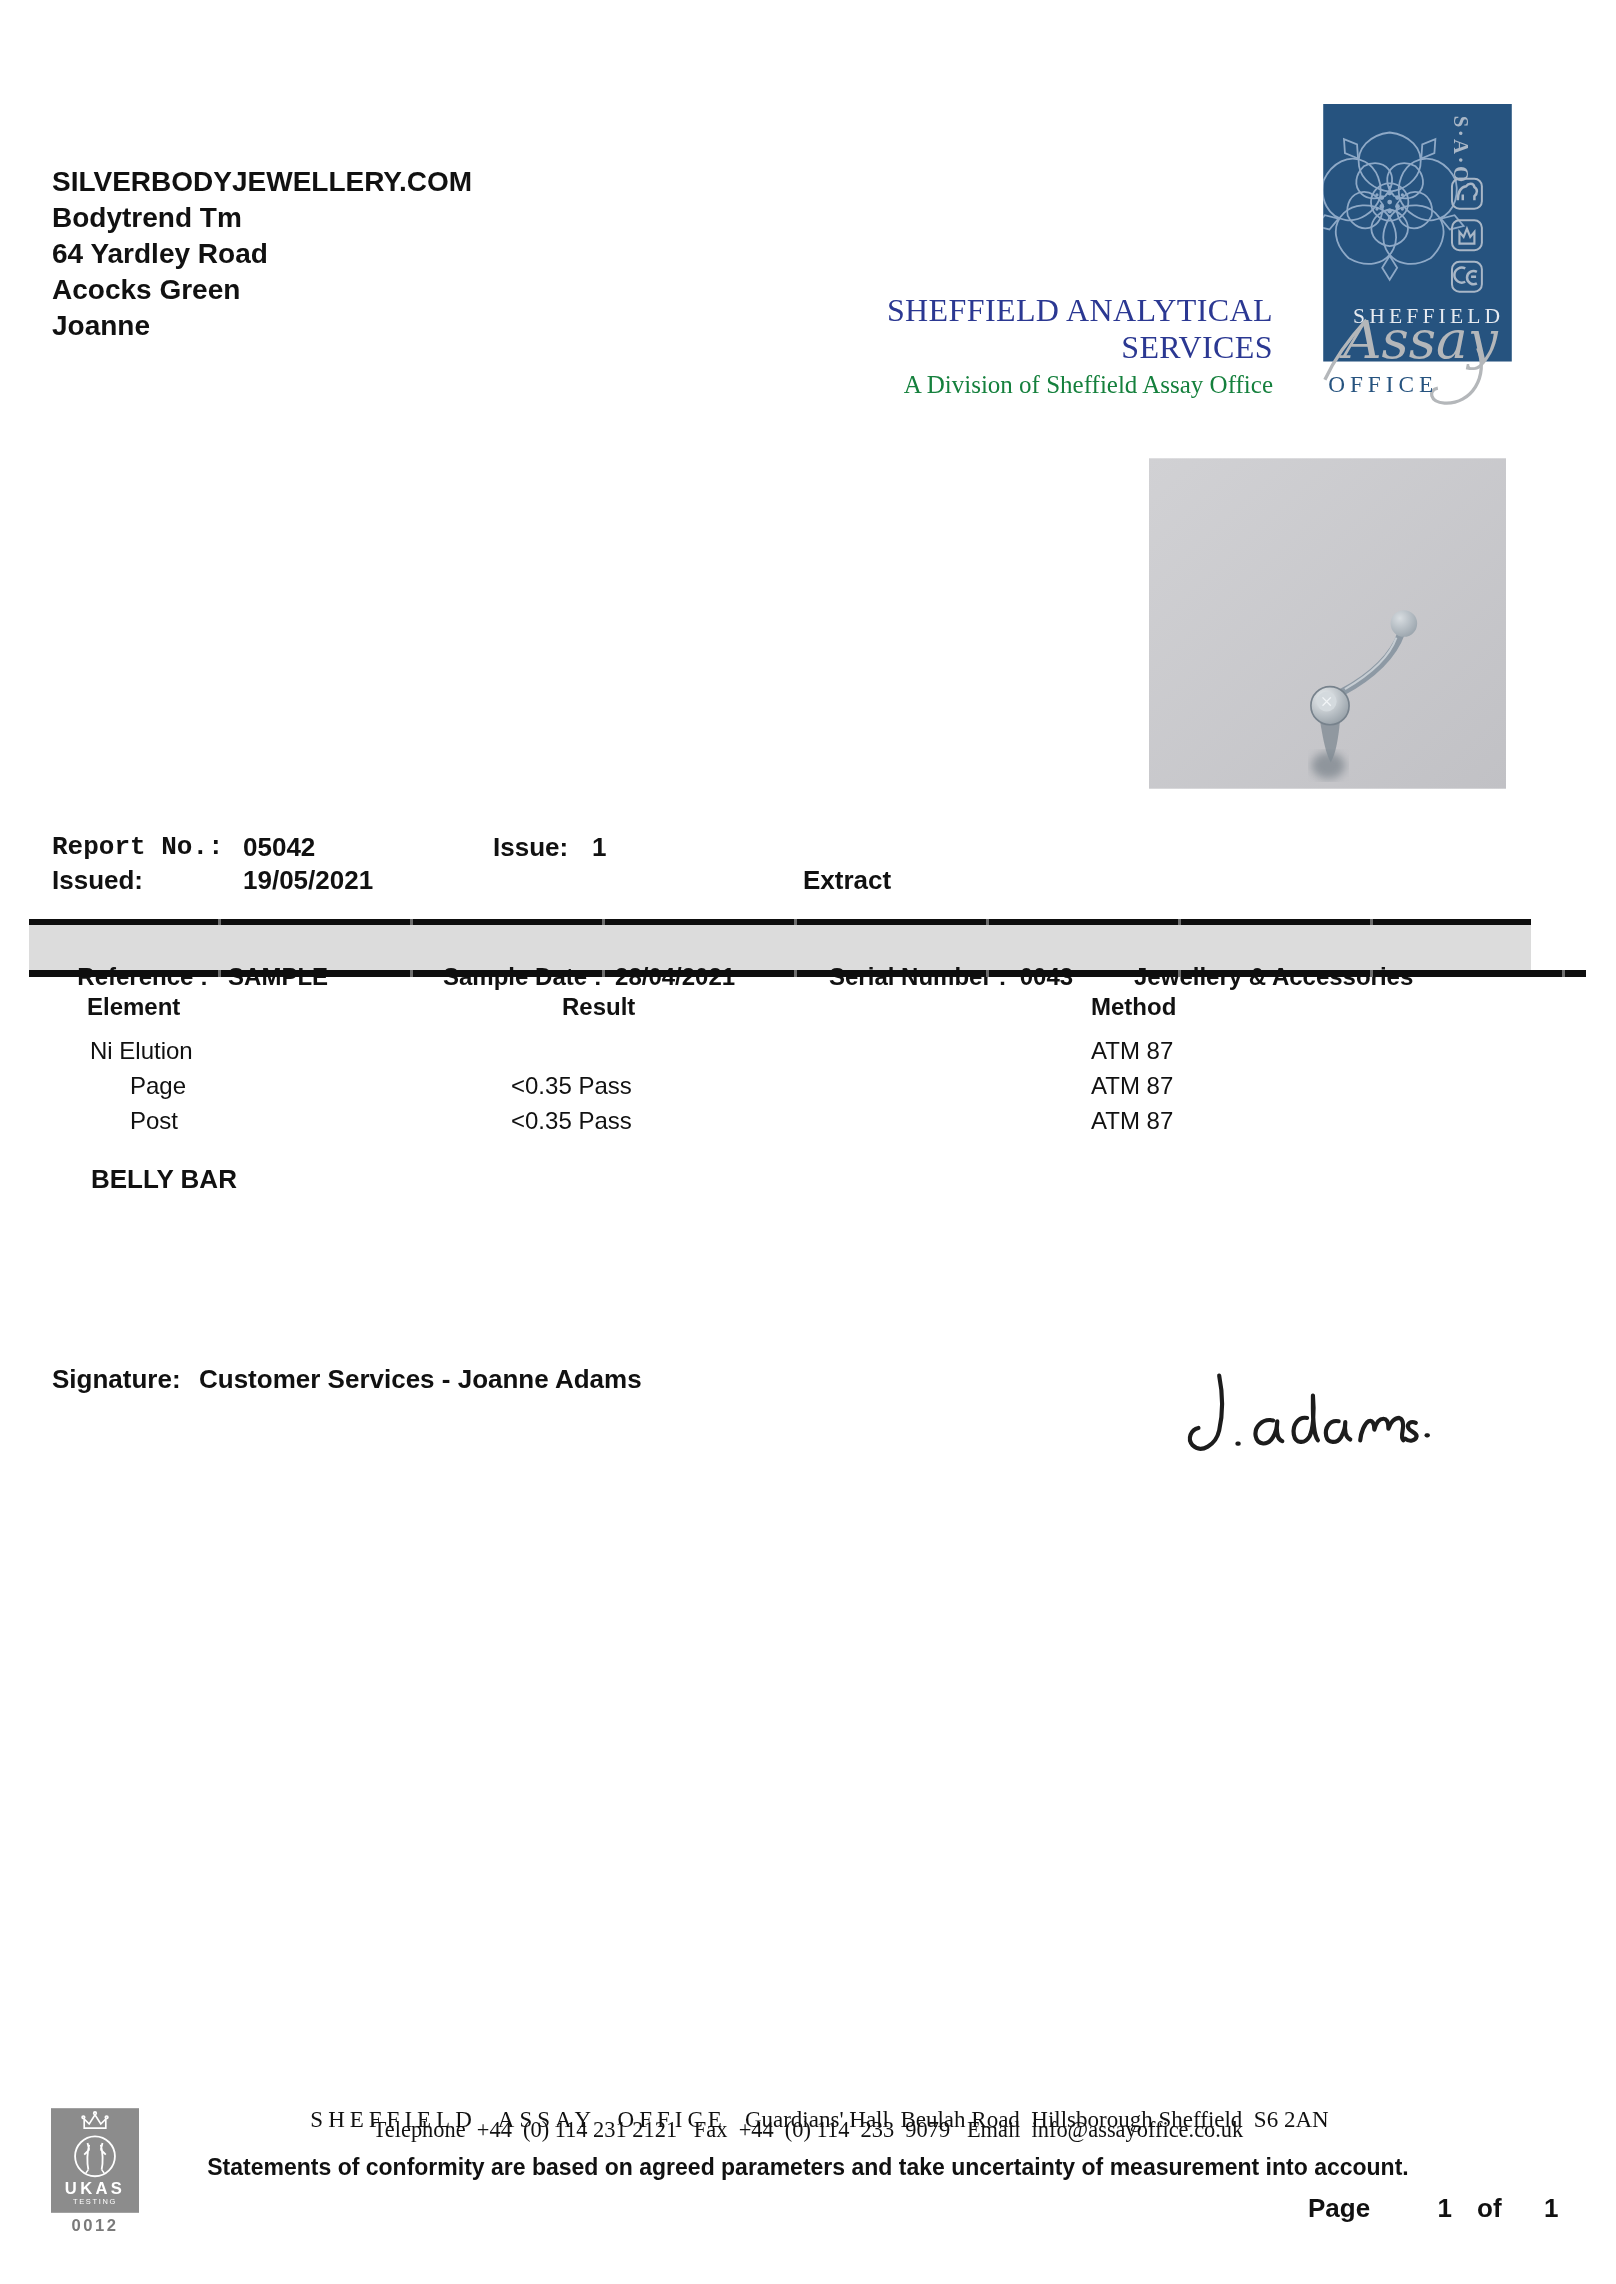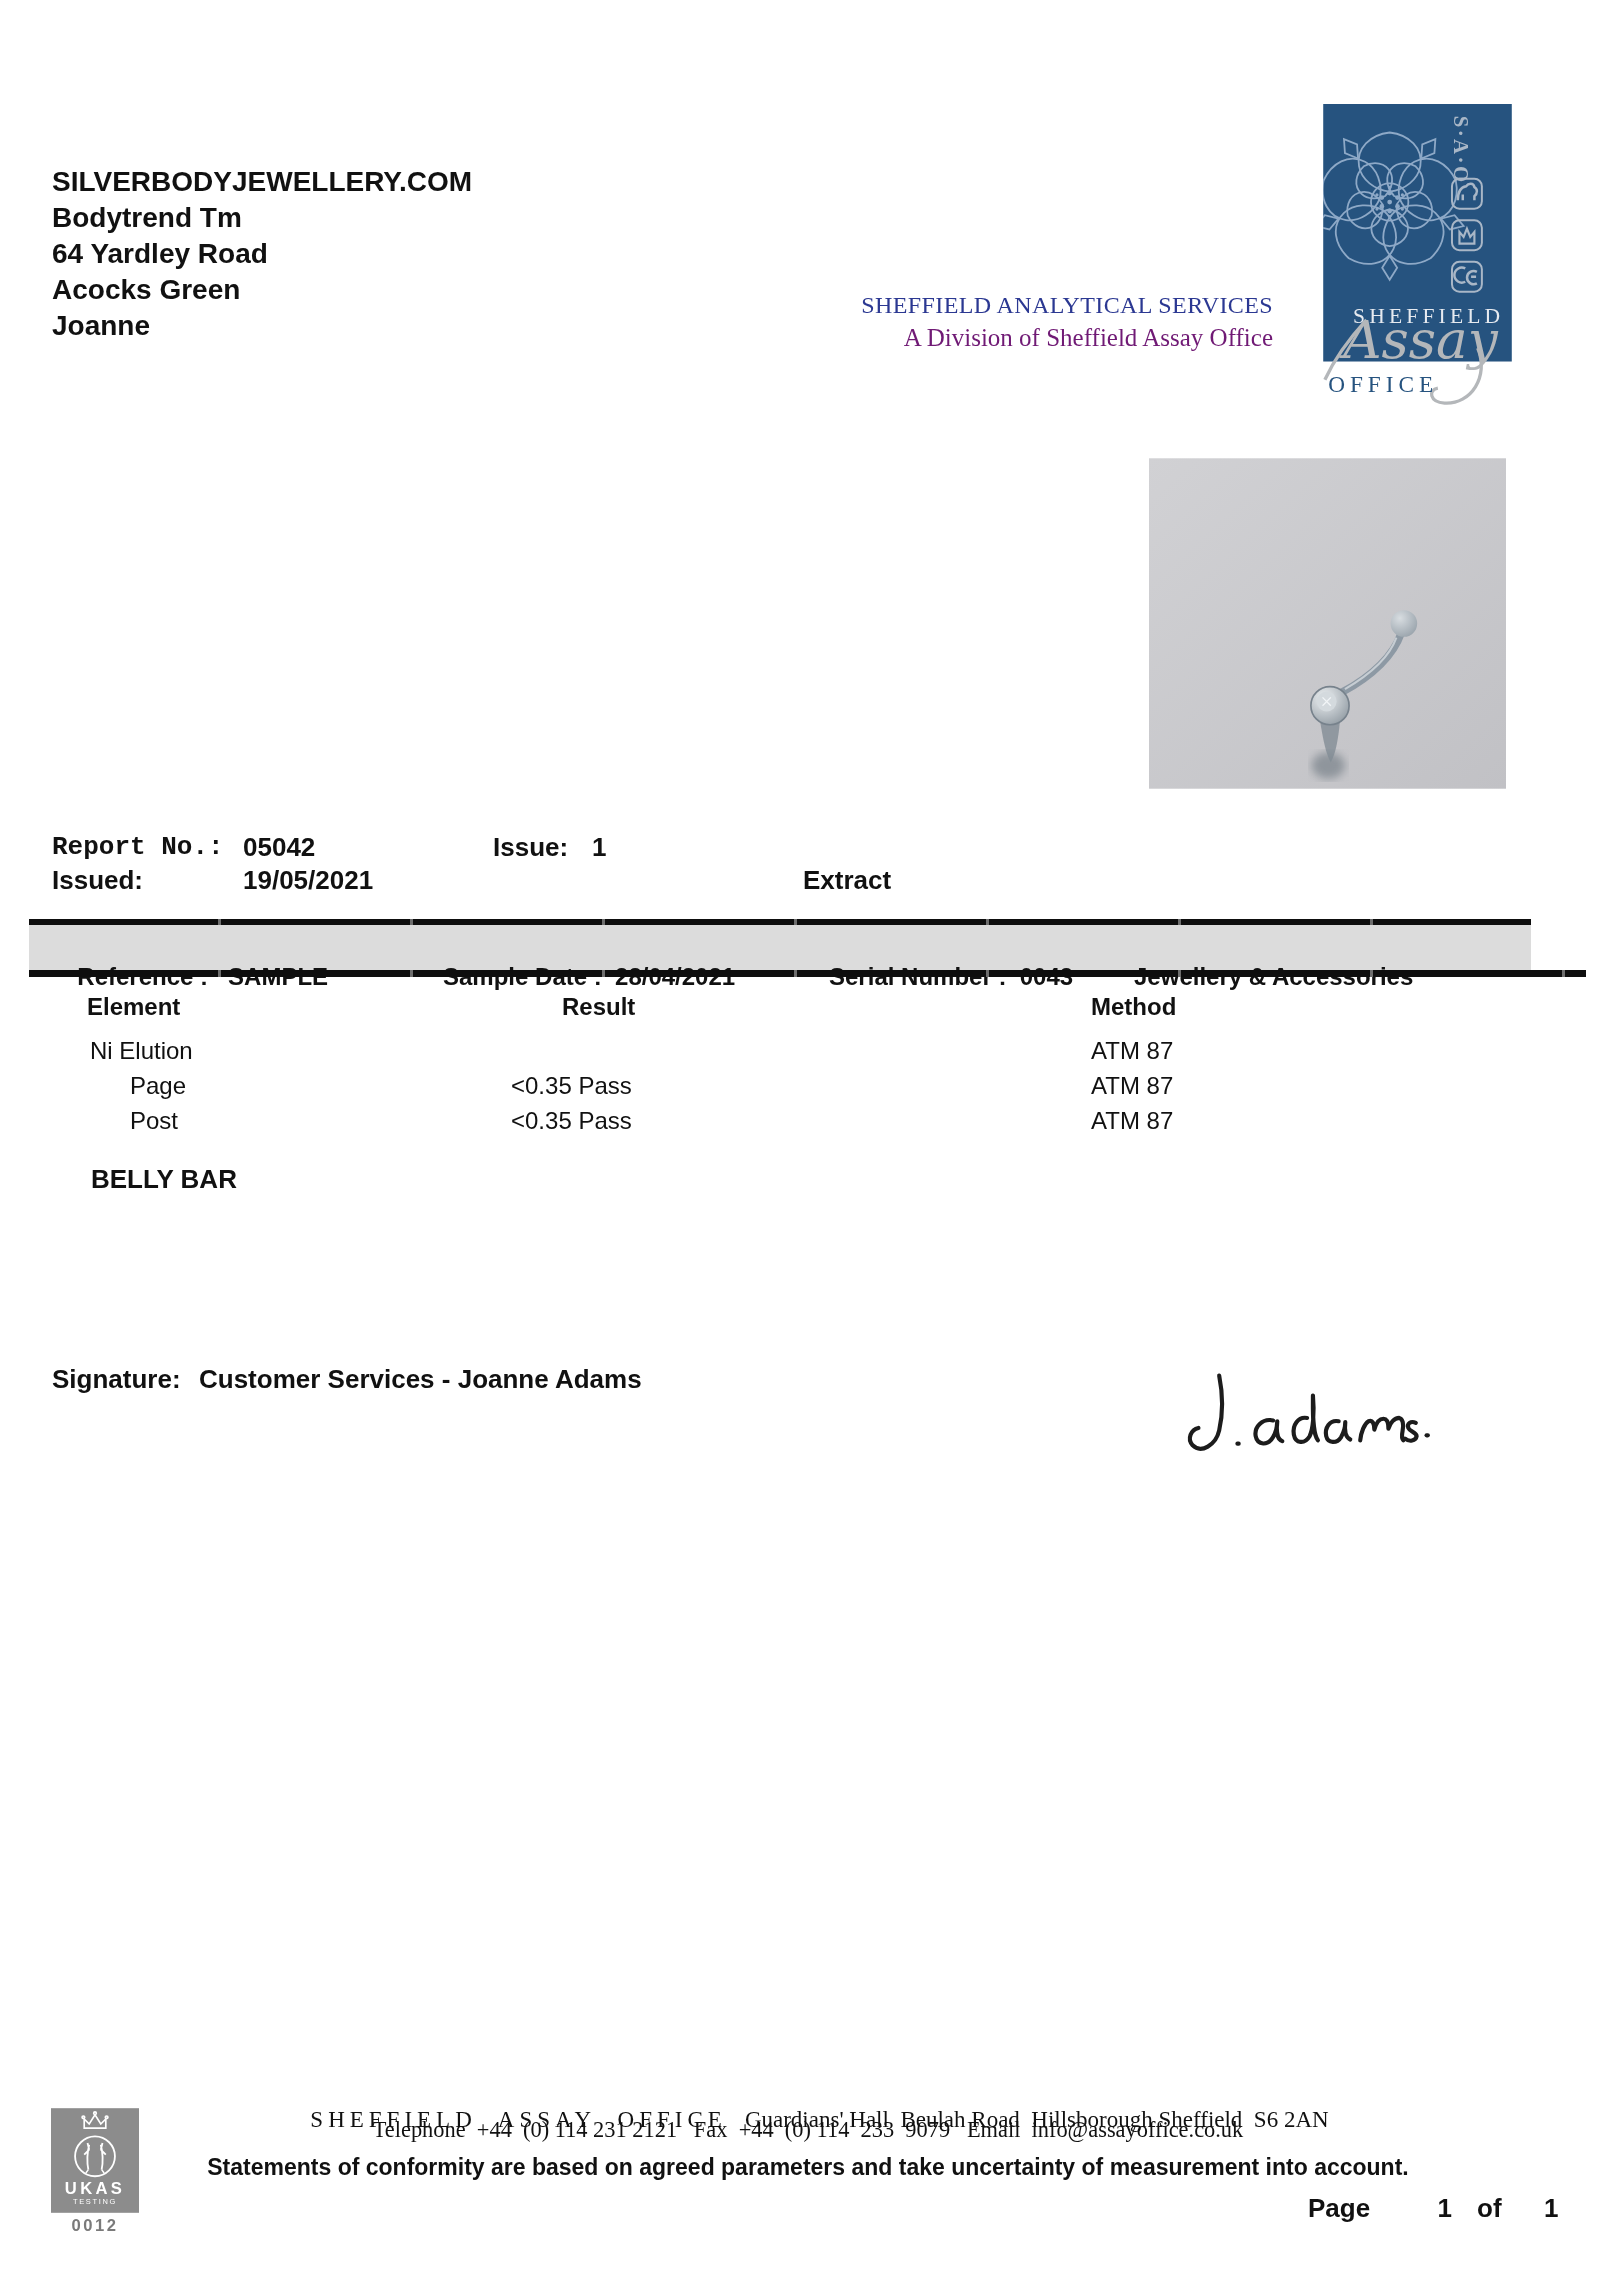--- a/index.html
+++ b/index.html
@@ -4,22 +4,22 @@
 <style>
   html,body{margin:0;padding:0;background:#ffffff;}
   #page{position:relative;width:1616px;height:2284px;background:#ffffff;overflow:hidden;
         font-family:"Liberation Sans",sans-serif;color:#111;}
   .abs{position:absolute;}
   .sans31{font-size:26px;font-weight:bold;}
   
   .customer{left:52px;top:164px;font-size:28px;font-weight:bold;line-height:36px;}
   
   .division{left:747px;top:292px;width:526px;text-align:right;}
-  .division-title{font-family:"Liberation Serif",serif;font-size:24px;color:#2b3892;letter-spacing:0.4px;}
-  .division-sub{font-family:"Liberation Serif",serif;font-size:25px;color:#701a75;margin-top:5px;}
+  .division-title{font-family:"Liberation Serif",serif;font-size:32px;color:#2b3892;letter-spacing:0.4px;}
+  .division-sub{font-family:"Liberation Serif",serif;font-size:25px;color:#15803d;margin-top:5px;}
   
   .lbl{font-size:26px;font-weight:bold;white-space:pre;}
   
   .bar-black-top{left:29px;top:919px;width:1502px;height:5.8px;background:#0e0e0e;
      background-image:repeating-linear-gradient(90deg,transparent 0 189px,rgba(255,255,255,.4) 189px 192px);}
   .band{left:29px;top:925px;width:1502px;height:45px;background:#dcdcdc;}
   .band-field{position:absolute;top:10px;font-size:24px;font-weight:bold;white-space:pre;}
   .band-val{margin-left:13.3px;}
   .bar-black-bottom{left:29px;top:970px;width:1557px;height:6.6px;background:#0e0e0e;
      background-image:repeating-linear-gradient(90deg,transparent 0 189px,rgba(255,255,255,.4) 189px 192px);}

